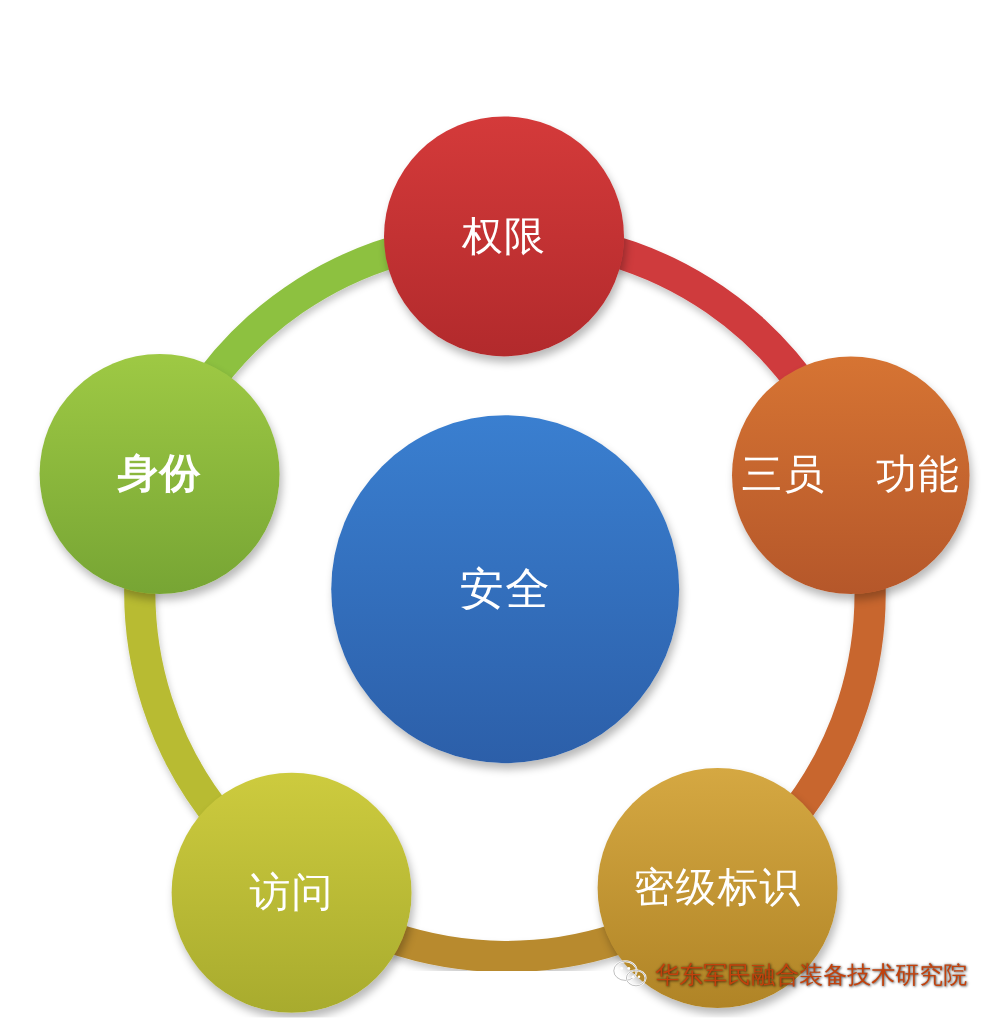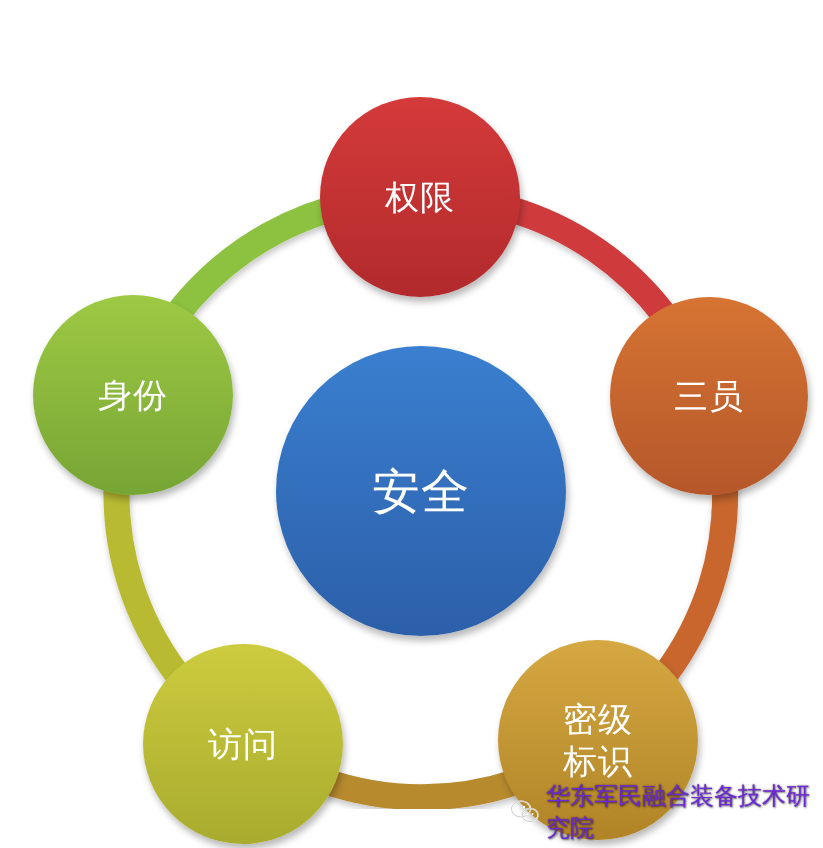--- a/index.html
+++ b/index.html
@@ -1,31 +1,31 @@
 <!DOCTYPE html>
 <html><head>
   <meta charset="utf-8">
   <style>
     html, body { margin: 0; padding: 0; background: #ffffff; }
     body { width: 823px; height: 848px; position: relative; overflow: hidden;
            font-family: "DejaVu Sans", "Liberation Sans", sans-serif; }
     #diagram { position: absolute; left: 0; top: 0; width: 823px; height: 848px; }
     .node {
       position: absolute; border-radius: 50%;
-      display: flex; flex-direction: column; align-items: center; justify-content: center;
+      display: flex; flex-direction: row; align-items: center; justify-content: center;
       color: #ffffff; box-shadow: 2px 5px 7px rgba(0,0,0,0.28);
     }
     .node .line { display: block; line-height: 1.25; letter-spacing: 1px; }
     .node.small { font-size: 34px; }
-    .node.center { font-size: 48px; }
+    .node.center { font-size: 37px; }
     .node.center .line { line-height: 1.3; }
     #watermark {
       position: absolute; left: 510px; top: 795px; height: 34px;
       display: flex; align-items: center; gap: 6px;
-      color: #6d28d9; font-size: 24px;
+      color: #c2410c; font-size: 20px;
       text-shadow: 0 0 2px rgba(0,0,0,0.55), 1px 1px 2px rgba(0,0,0,0.45);
     }
     #watermark svg { display: block; }
   </style>
 </head>
 <body>
 
 <div id="diagram">
 
   <svg width="823" height="848" style="position:absolute;left:0;top:0">
@@ -45,32 +45,33 @@
   <div class="node center" style="left:276px;top:346px;width:290px;height:290px;background:linear-gradient(#3a7fd0,#2c5fa9);">
     <span class="line">安全</span>
   </div>
 
   <div class="node small" style="left:320px;top:97px;width:200px;height:200px;background:linear-gradient(#d43a3a,#b22a2c);">
     <span class="line">权限</span>
   </div>
 
   <div class="node small" style="left:610px;top:297px;width:198px;height:198px;background:linear-gradient(#d67433,#b5572a);gap:42px;">
     <span class="line">三员</span>
+    <span class="line">功能</span>
   </div>
 
   <div class="node small" style="left:498px;top:640px;width:200px;height:200px;background:linear-gradient(#d5a842,#b08426);align-items:center;">
     <span class="line">密级</span>
     <span class="line">标识</span>
   </div>
 
   <div class="node small" style="left:143px;top:644px;width:200px;height:200px;background:linear-gradient(#cdcb3e,#a8ab2e);text-align:right;">
     <span class="line">访问</span>
   </div>
 
-  <div class="node small" style="left:33px;top:295px;width:200px;height:200px;background:linear-gradient(#9ec944,#77a534);">
+  <div class="node small" style="left:33px;top:295px;width:200px;height:200px;background:linear-gradient(#9ec944,#77a534);font-weight:bold;">
     <span class="line">身份</span>
   </div>
 
   <div id="watermark">
     <span>
       <svg width="30" height="26" viewBox="0 0 30 26">
         <ellipse cx="11" cy="10" rx="9.5" ry="8" fill="none" stroke="#ffffff" stroke-width="1.6"></ellipse>
         <ellipse cx="11" cy="10" rx="9.5" ry="8" fill="none" stroke="rgba(0,0,0,0.35)" stroke-width="0.6"></ellipse>
         <circle cx="8" cy="8" r="1.2" fill="#ffffff"></circle>
         <circle cx="14" cy="8" r="1.2" fill="#ffffff"></circle>

